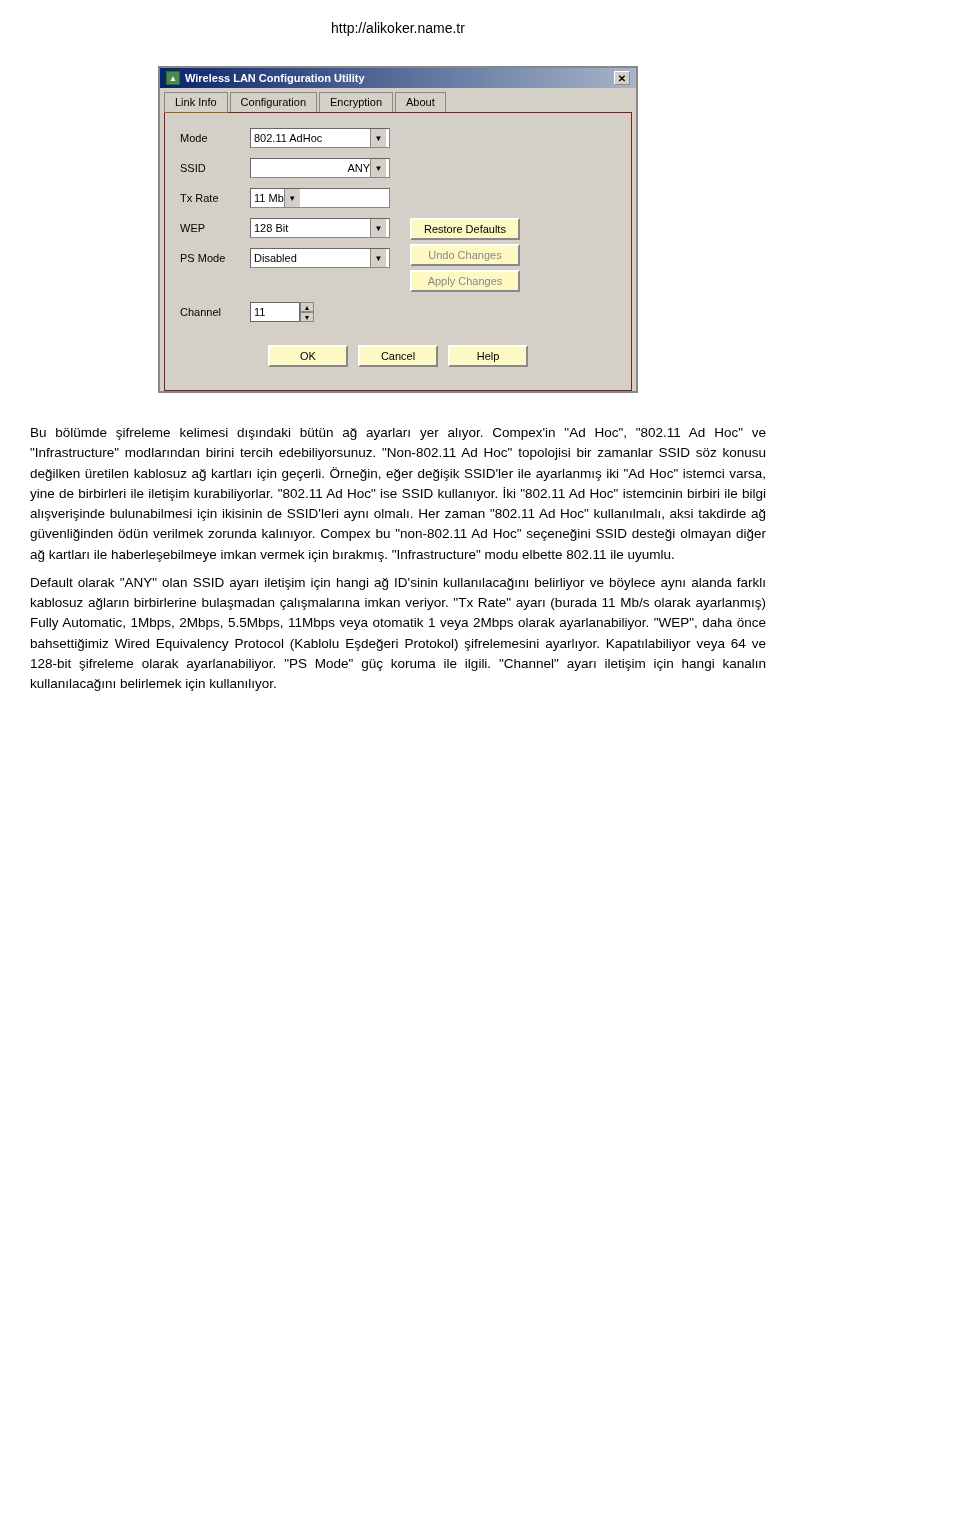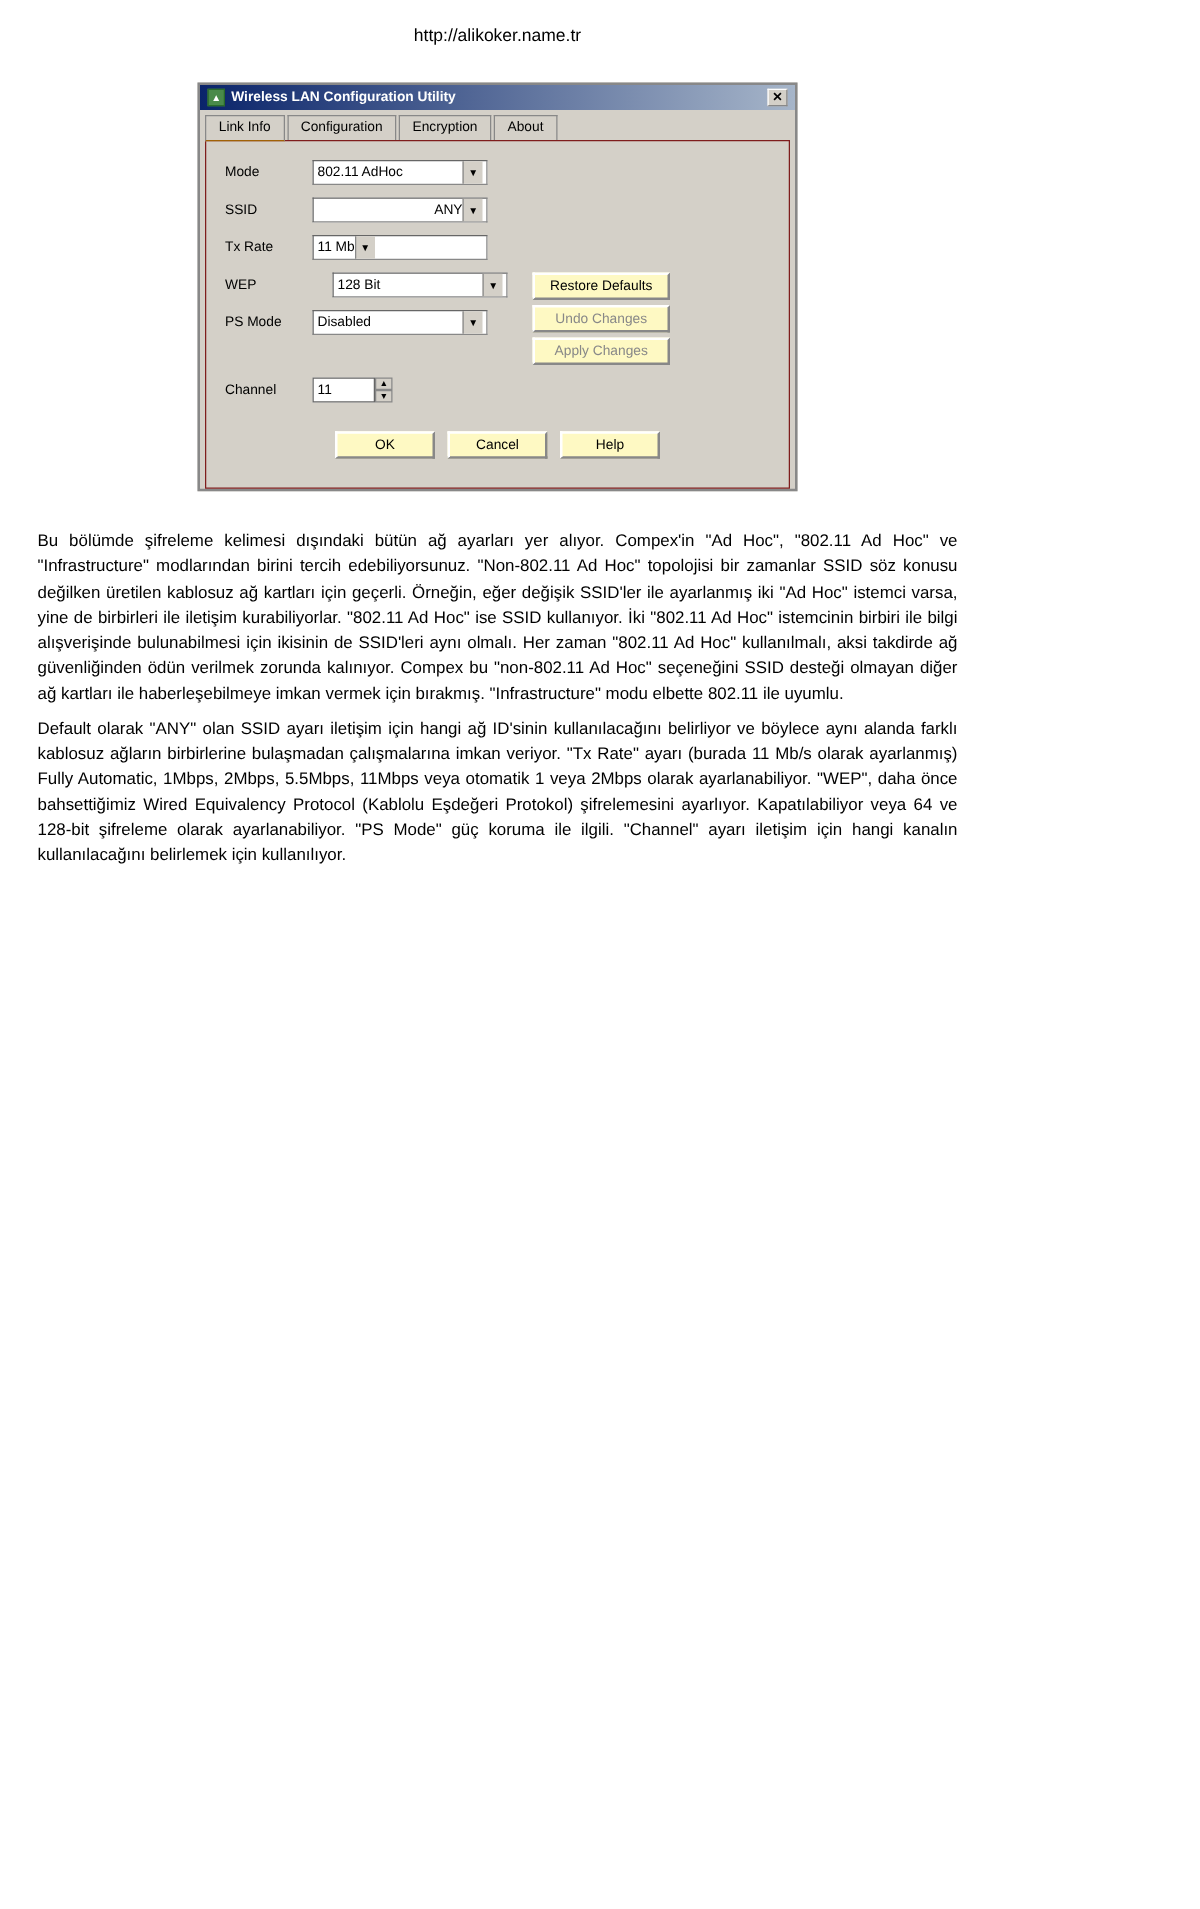--- a/index.html
+++ b/index.html
@@ -290,21 +290,21 @@
             <div class="win-select" style="display:flex; align-items:center; justify-content:flex-start;">
               <span style="font-size:11px;">11 Mb</span>
               <div class="win-select-arrow">▼</div>
             </div>
           </div>
         </div>
 
         <div class="form-row" style="align-items:flex-start;">
           <div style="display:flex; flex-direction:column; gap:10px;">
 
-            <div style="display:flex; align-items:center;gap:16px;">
+            <div style="display:flex; align-items:center;">
               <div class="form-label">WEP</div>
               <div class="form-control-wrapper">
                 <div class="win-select" style="display:flex; align-items:center; justify-content:space-between;">
                   <span style="font-size:11px;">128 Bit</span>
                   <div class="win-select-arrow">▼</div>
                 </div>
               </div>
             </div>
 
             <div style="display:flex; align-items:center;">

